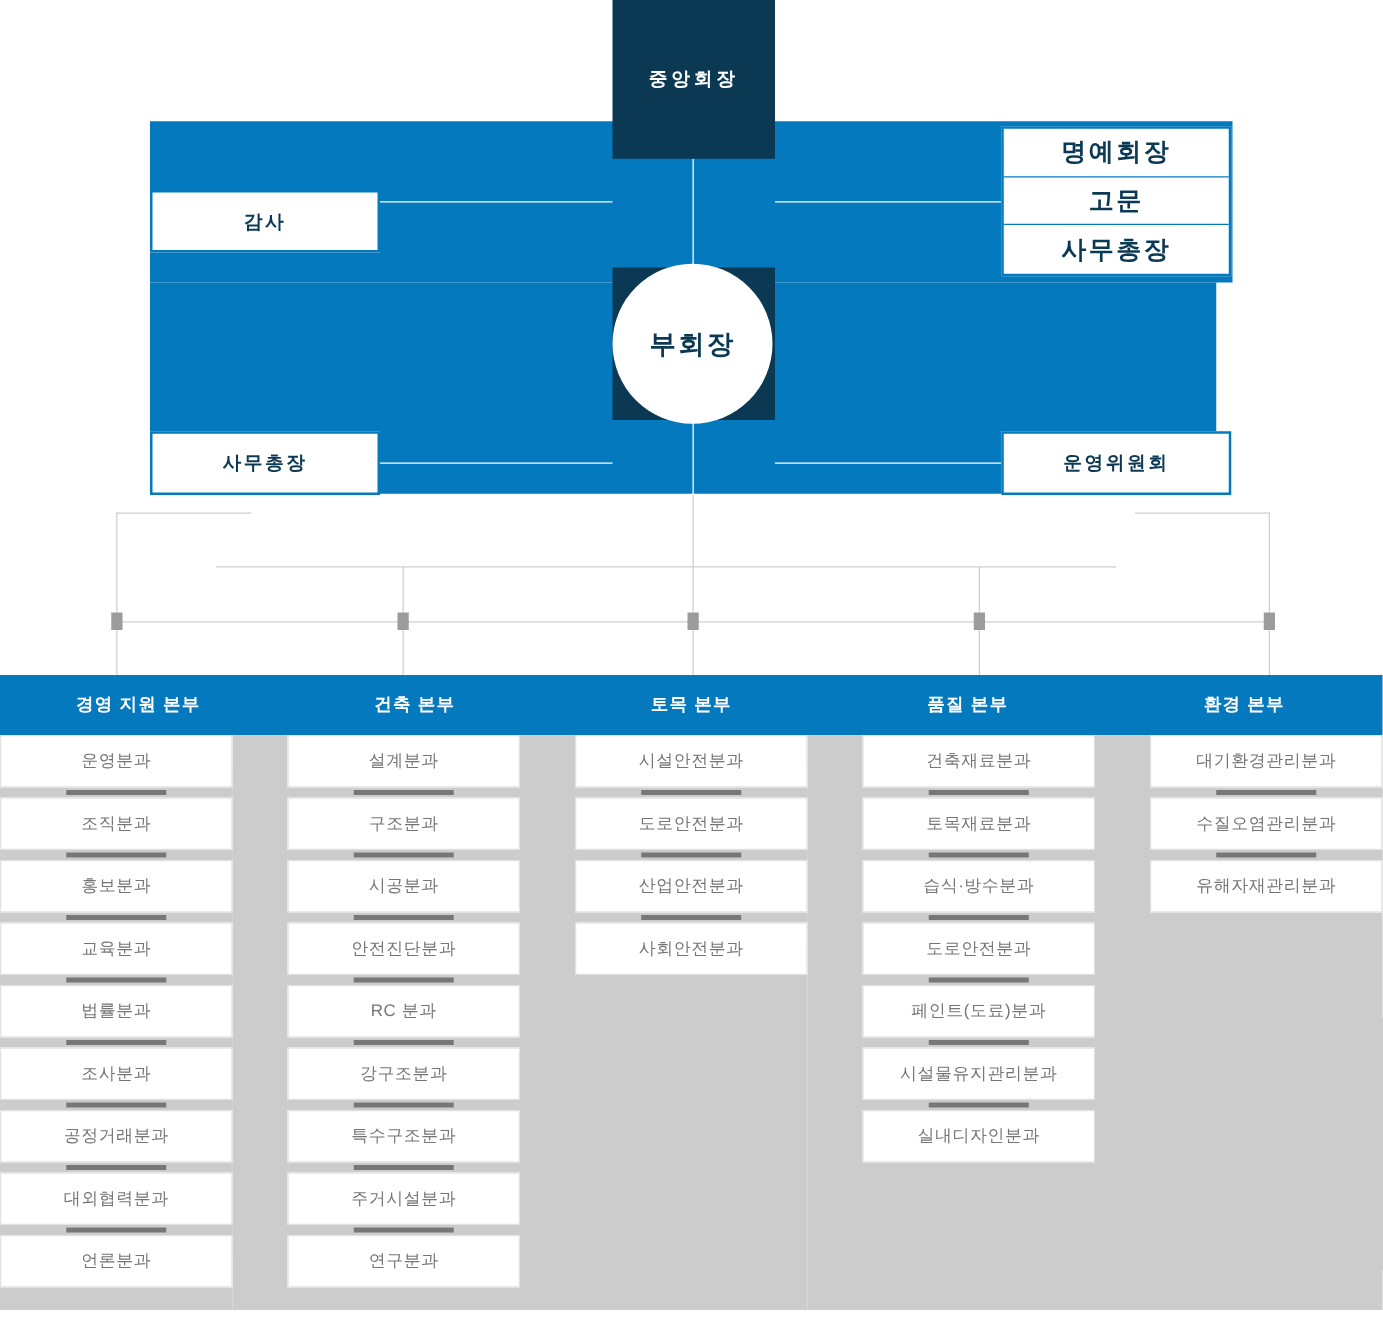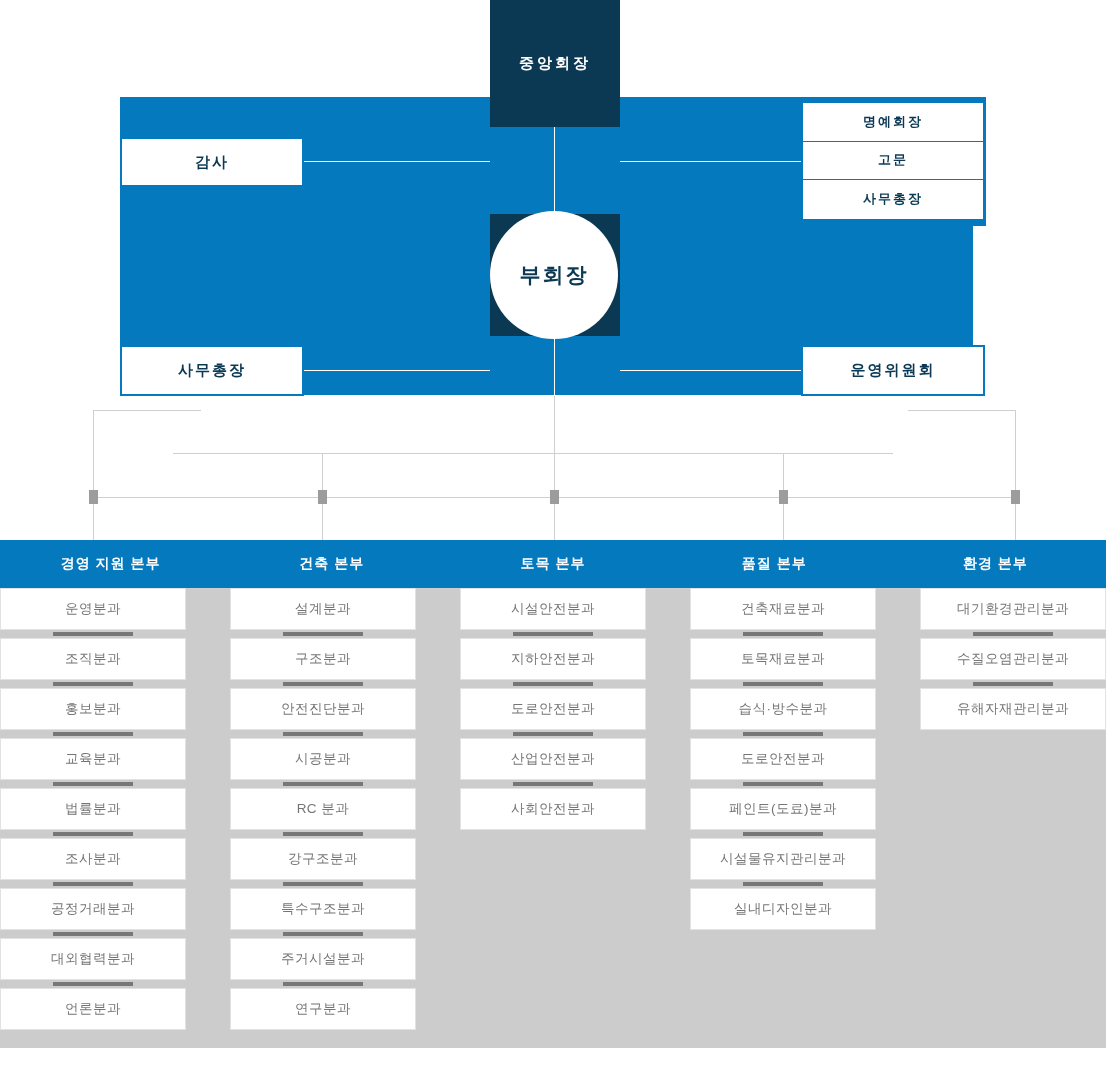--- a/index.html
+++ b/index.html
@@ -32,32 +32,32 @@
     color:#0b3954;font-weight:bold;letter-spacing:2px;
   }
   .vice-circle{left:490px;top:211px;width:128px;height:128px;font-size:21px;}
 
   
   .exec-box{
     position:absolute;background:#ffffff;border:2px solid #0579be;
     box-sizing:border-box;display:flex;align-items:center;justify-content:center;
     color:#0b3954;font-weight:bold;font-size:15px;letter-spacing:2px;
   }
-  .eb-auditor{left:120px;top:137px;width:184px;height:50px;}
+  .eb-auditor{left:120px;top:152px;width:184px;height:50px;}
   .eb-secgen{left:120px;top:345px;width:184px;height:51px;}
   .eb-opcom{left:801px;top:345px;width:184px;height:51px;}
 
   
   .right-stack{
     position:absolute;left:801px;top:101px;width:184px;height:120px;
     border:2px solid #0579be;box-sizing:border-box;background:#ffffff;
   }
   .right-stack .rs-row{
     height:38.6px;display:flex;align-items:center;justify-content:center;
-    color:#0b3954;font-weight:bold;font-size:13px;letter-spacing:2px;
+    color:#0b3954;font-weight:bold;font-size:20px;letter-spacing:2px;
     border-bottom:1px solid #0579be;box-sizing:border-box;
   }
   .right-stack .rs-row:last-child{border-bottom:none;}
 
   
   .wline{position:absolute;background:#ffffff;}
   .wl-h-left{left:304px;top:161px;width:186px;height:1px;}
   .wl-h-right{left:620px;top:161px;width:181px;height:1px;}
   .wl-h-left2{left:304px;top:370px;width:186px;height:1px;}
   .wl-h-right2{left:620px;top:370px;width:181px;height:1px;}
@@ -254,26 +254,26 @@
 
     <div class="col-band" style="left:230px;width:186px;">
       <div class="col-inner">
         <div class="sub-box">
             <span>설계분과</span>
           </div>
         <div class="sub-box">
             <span>구조분과</span>
           </div>
         <div class="sub-box">
+            <span>시공분과</span>
+          </div>
+        <div class="sub-box">
             <span>안전진단분과</span>
           </div>
         <div class="sub-box">
-            <span>시공분과</span>
-          </div>
-        <div class="sub-box">
             <span>RC 분과</span>
           </div>
         <div class="sub-box">
             <span>강구조분과</span>
           </div>
         <div class="sub-box">
             <span>특수구조분과</span>
           </div>
         <div class="sub-box">
             <span>주거시설분과</span>
@@ -283,23 +283,20 @@
           </div>
       </div>
     </div>
 
     <div class="col-band" style="left:460px;width:186px;">
       <div class="col-inner">
         <div class="sub-box">
             <span>시설안전분과</span>
           </div>
         <div class="sub-box">
-            <span>지하안전분과</span>
-          </div>
-        <div class="sub-box">
             <span>도로안전분과</span>
           </div>
         <div class="sub-box">
             <span>산업안전분과</span>
           </div>
         <div class="sub-box">
             <span>사회안전분과</span>
           </div>
       </div>
     </div>

